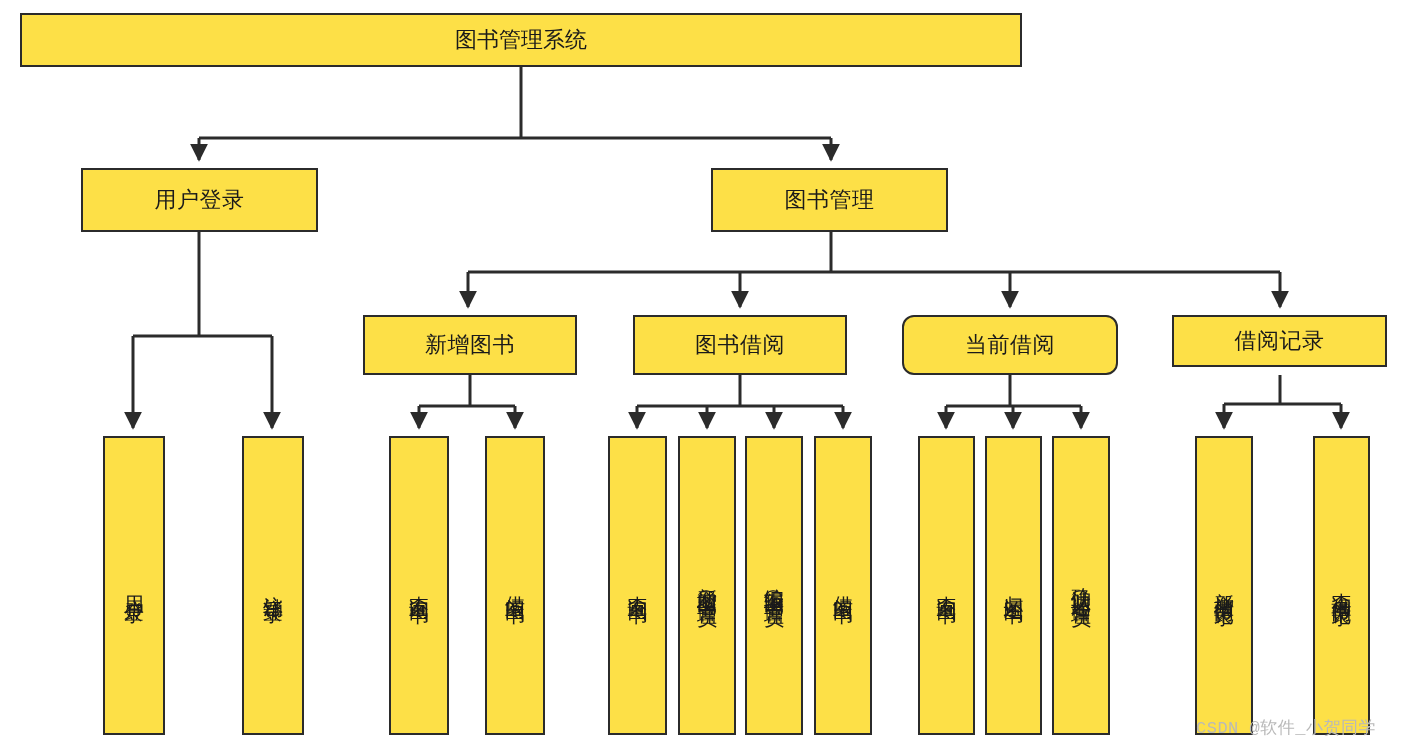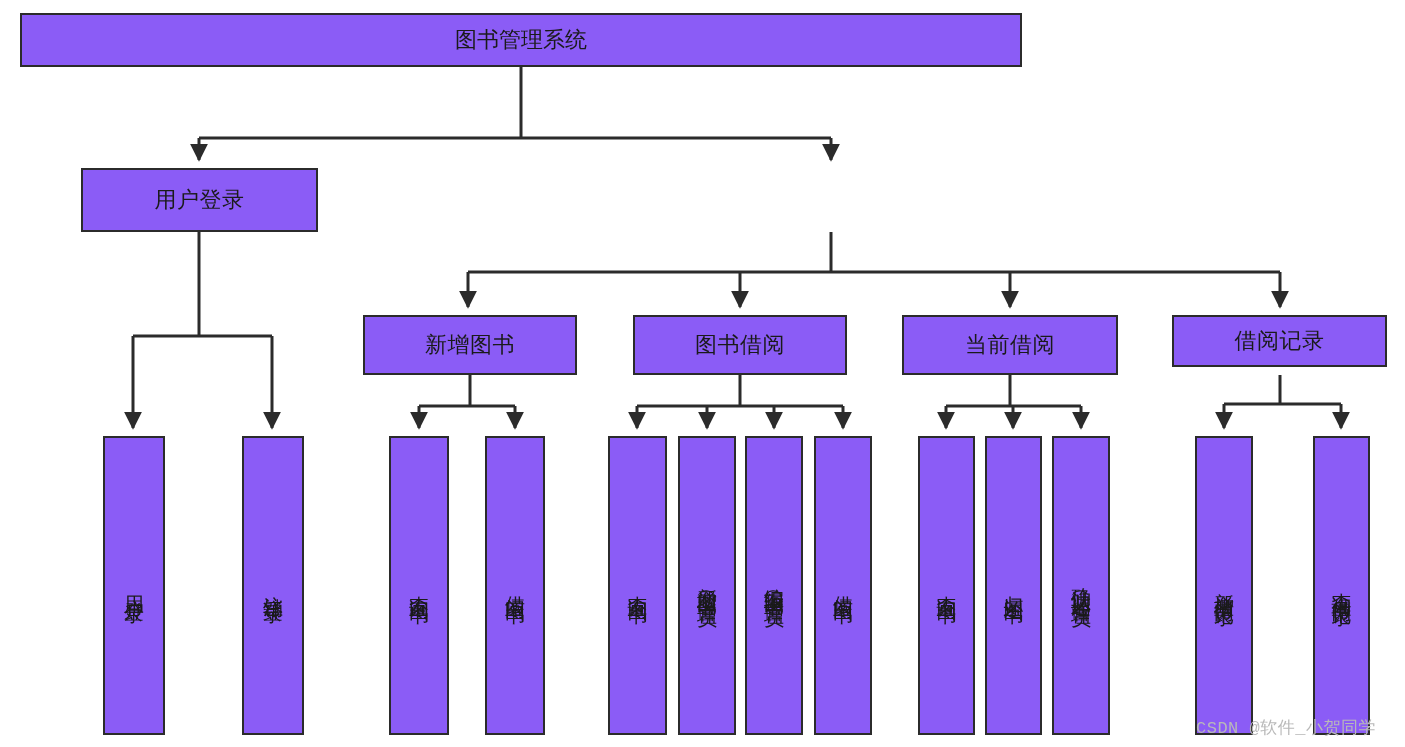--- a/index.html
+++ b/index.html
@@ -22,21 +22,21 @@
     left: 0;
     top: 0;
     width: 1405px;
     height: 747px;
     pointer-events: none;
   }
   .node {
     position: absolute;
     box-sizing: border-box;
     border: 2px solid #2b2b2b;
-    background: #8b5cf6;
+    background: #fde047;
     display: flex;
     align-items: center;
     justify-content: center;
     color: #1a1a1a;
     text-align: center;
   }
   .node.h {
     font-size: 22px;
     letter-spacing: 0.5px;
   }
@@ -120,28 +120,31 @@
     </g>
   </svg>
 
   <div class="node root" style="left:20px; top:13px; width:1002px; height:54px;">
     <span>图书管理系统</span>
   </div>
 
   <div class="node h" style="left:81px; top:168px; width:237px; height:64px;">
     <span>用户登录</span>
   </div>
+  <div class="node h" style="left:711px; top:168px; width:237px; height:64px;">
+    <span>图书管理</span>
+  </div>
 
   <div class="node h" style="left:363px; top:315px; width:214px; height:60px;">
     <span>新增图书</span>
   </div>
   <div class="node h" style="left:633px; top:315px; width:214px; height:60px;justify-content:center;">
     <span>图书借阅</span>
   </div>
-  <div class="node h" style="left:902px; top:315px; width:216px; height:60px;">
+  <div class="node h" style="left:902px; top:315px; width:216px; height:60px;border-radius:12px;">
     <span>当前借阅</span>
   </div>
   <div class="node h" style="left:1172px; top:315px; width:215px; height:52px;">
     <span>借阅记录</span>
   </div>
 
   <div class="node v" style="left:103px; top:436px; width:62px; height:299px;">
     <span class="vtxt">用户登录</span>
   </div>
   <div class="node v" style="left:242px; top:436px; width:62px; height:299px;">

